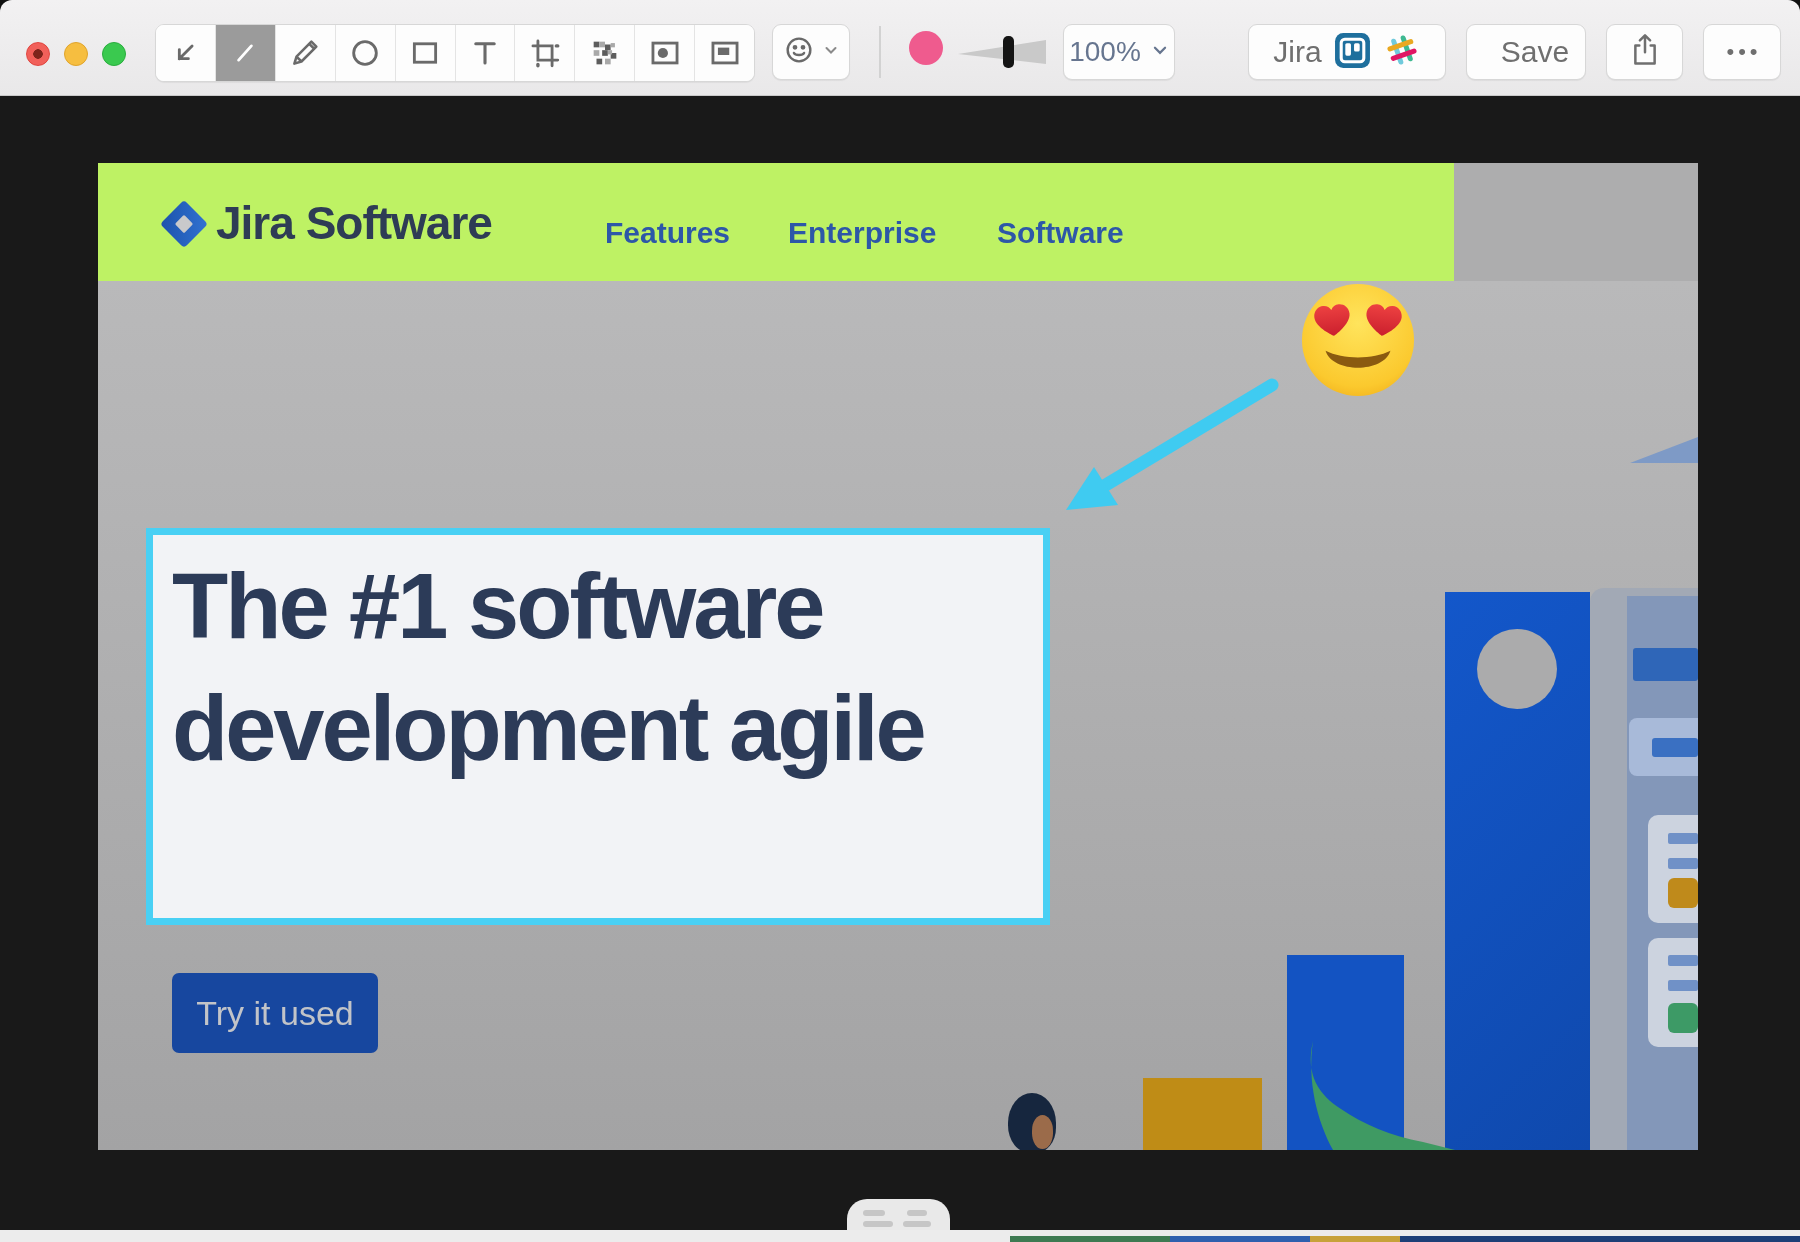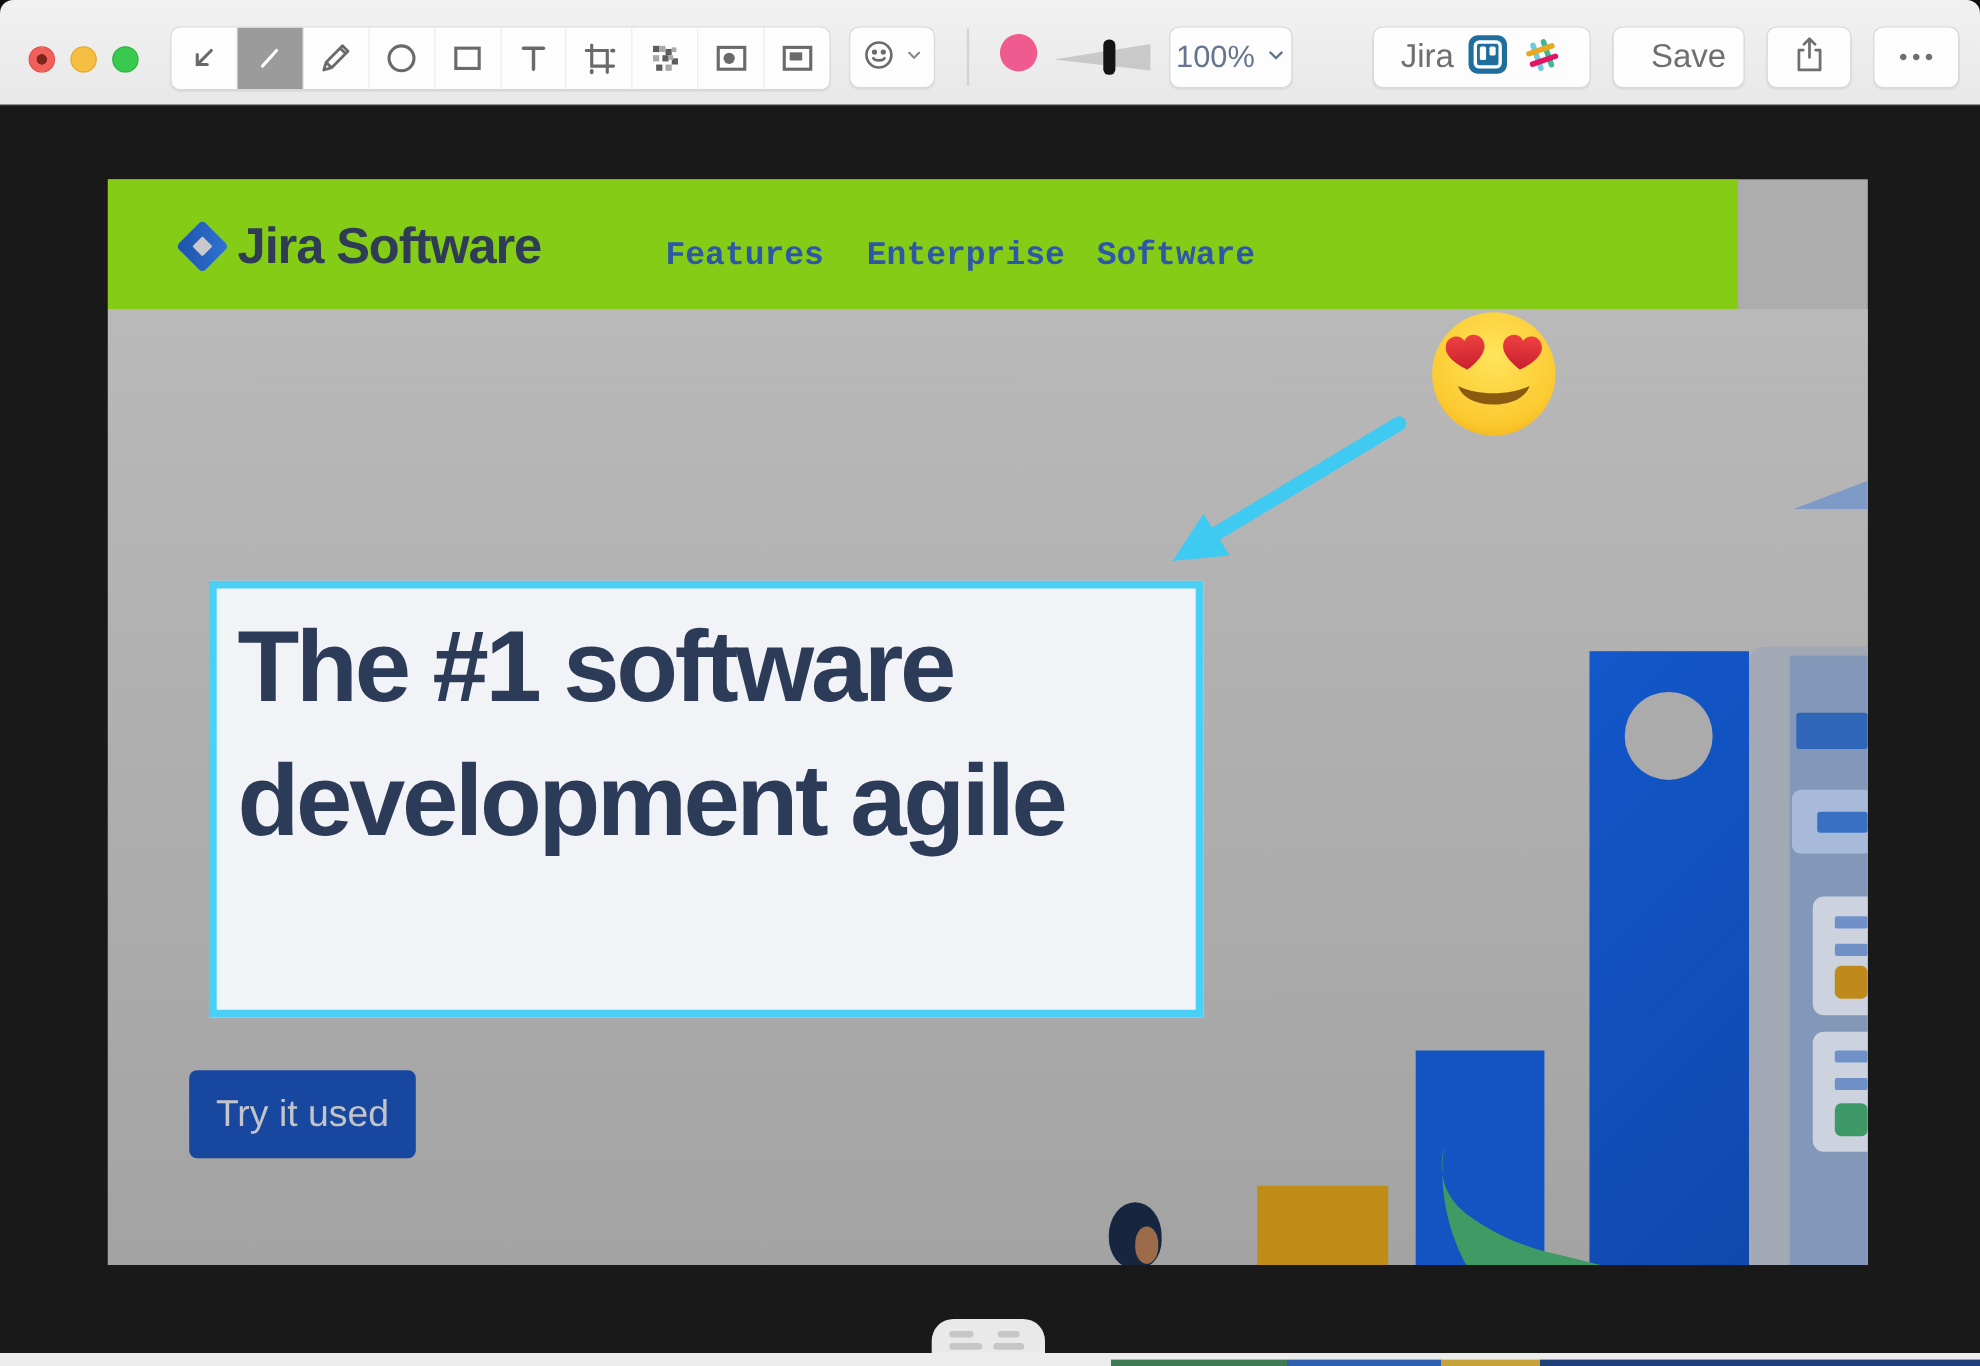--- a/index.html
+++ b/index.html
@@ -36,46 +36,46 @@
   .zoom-btn{left:1063px;width:112px;gap:10px;}
   .zoom-btn .lbl{font-size:28px;color:#66758f;text-align:center;}
   .send-btn{left:1248px;width:198px;gap:12px;}
   .save-btn{left:1466px;width:120px;padding-left:18px;}
   .share-btn{left:1606px;width:77px;}
   .more-btn{left:1703px;width:78px;}
   .more-btn .lbl{font-size:22px;letter-spacing:4px;color:#6f6f6f;padding-left:4px;}
   
   .canvas{position:absolute;left:0;top:96px;width:1800px;height:1146px;background:#191919;}
   .shot{position:absolute;left:98px;top:67px;width:1600px;height:987px;overflow:hidden;background:#adadae;}
-  .shot-header{position:absolute;left:0;top:0;width:1482px;height:118px;background:#84cc16;}
+  .shot-header{position:absolute;left:0;top:0;width:1356px;height:118px;background:#bef264;}
   .shot-body{position:absolute;left:0;top:118px;width:1600px;height:869px;
     background:linear-gradient(#b9b9ba,#a3a3a4);}
   .logo-text{position:absolute;left:118px;top:33px;font-size:46px;font-weight:bold;
     letter-spacing:-1px;color:#2e3c55;}
-  .nav-link{position:absolute;top:53px;font-size:30px;font-weight:bold;color:#2d57a8;font-family:Liberation Mono, monospace;}
+  .nav-link{position:absolute;top:53px;font-size:30px;font-weight:bold;color:#2d57a8;}
   .abs{position:absolute;}
   
   .tower2{left:1347px;top:429px;width:145px;height:558px;
     background:linear-gradient(135deg,#1357ca,#0f49ad);}
   .tower-circle{left:1379px;top:466px;width:80px;height:80px;border-radius:50%;background:#ababac;}
   .panel{left:1492px;top:425px;width:108px;height:562px;background:#a2a9b5;border-radius:14px 0 0 0;}
   .panel-col{left:1529px;top:433px;width:71px;height:554px;background:#8397b9;}
   .bar-blue{left:1535px;top:485px;width:65px;height:33px;background:#2f66b8;border-radius:3px;}
   .card1{left:1531px;top:555px;width:69px;height:58px;background:#a8bad9;border-radius:8px 0 0 8px;}
   .card1-bar{left:1554px;top:575px;width:46px;height:19px;background:#3a70c2;border-radius:3px;}
   .cardw{width:50px;left:1550px;background:#ccd3df;border-radius:10px 0 0 10px;}
   .cline{left:1570px;width:30px;height:11px;background:#7091c7;border-radius:2px;}
   .csq{left:1570px;width:30px;height:30px;border-radius:6px;}
   .col1{left:1189px;top:792px;width:117px;height:195px;background:#1353c2;}
   .ybox{left:1045px;top:915px;width:119px;height:72px;background:#bf8c16;}
   .hair{left:910px;top:930px;width:48px;height:60px;background:#16263e;border-radius:50% 50% 42% 46%;}
   .face{left:934px;top:952px;width:21px;height:34px;background:#9b6b4a;border-radius:50%/46%;}
   
   .hibox{left:48px;top:365px;width:904px;height:397px;border:7px solid #49d0f4;
-    background:#f2f3f6;box-sizing:border-box;padding:10px 0 0 19px;margin-left:44px;}
+    background:#f2f3f6;box-sizing:border-box;padding:10px 0 0 19px;}
   .hline{font-size:92px;font-weight:bold;letter-spacing:-3px;color:#2c3b58;
     line-height:122px;white-space:nowrap;}
   .cta{left:74px;top:810px;width:206px;height:80px;background:#17479f;border-radius:7px;
     display:flex;align-items:center;justify-content:center;font-size:34px;color:#c2c4c8;}
   
   .drawer{position:absolute;left:847px;top:1103px;width:103px;height:43px;
     background:#e9e9e9;border-radius:20px 20px 0 0;}
   .dash{position:absolute;height:6px;background:#c6c6c6;border-radius:3px;}
   .strip{position:absolute;left:0;top:1134px;width:1800px;height:12px;background:#ececec;}
   .sliver{position:absolute;left:1010px;top:1140px;height:6px;display:flex;}

